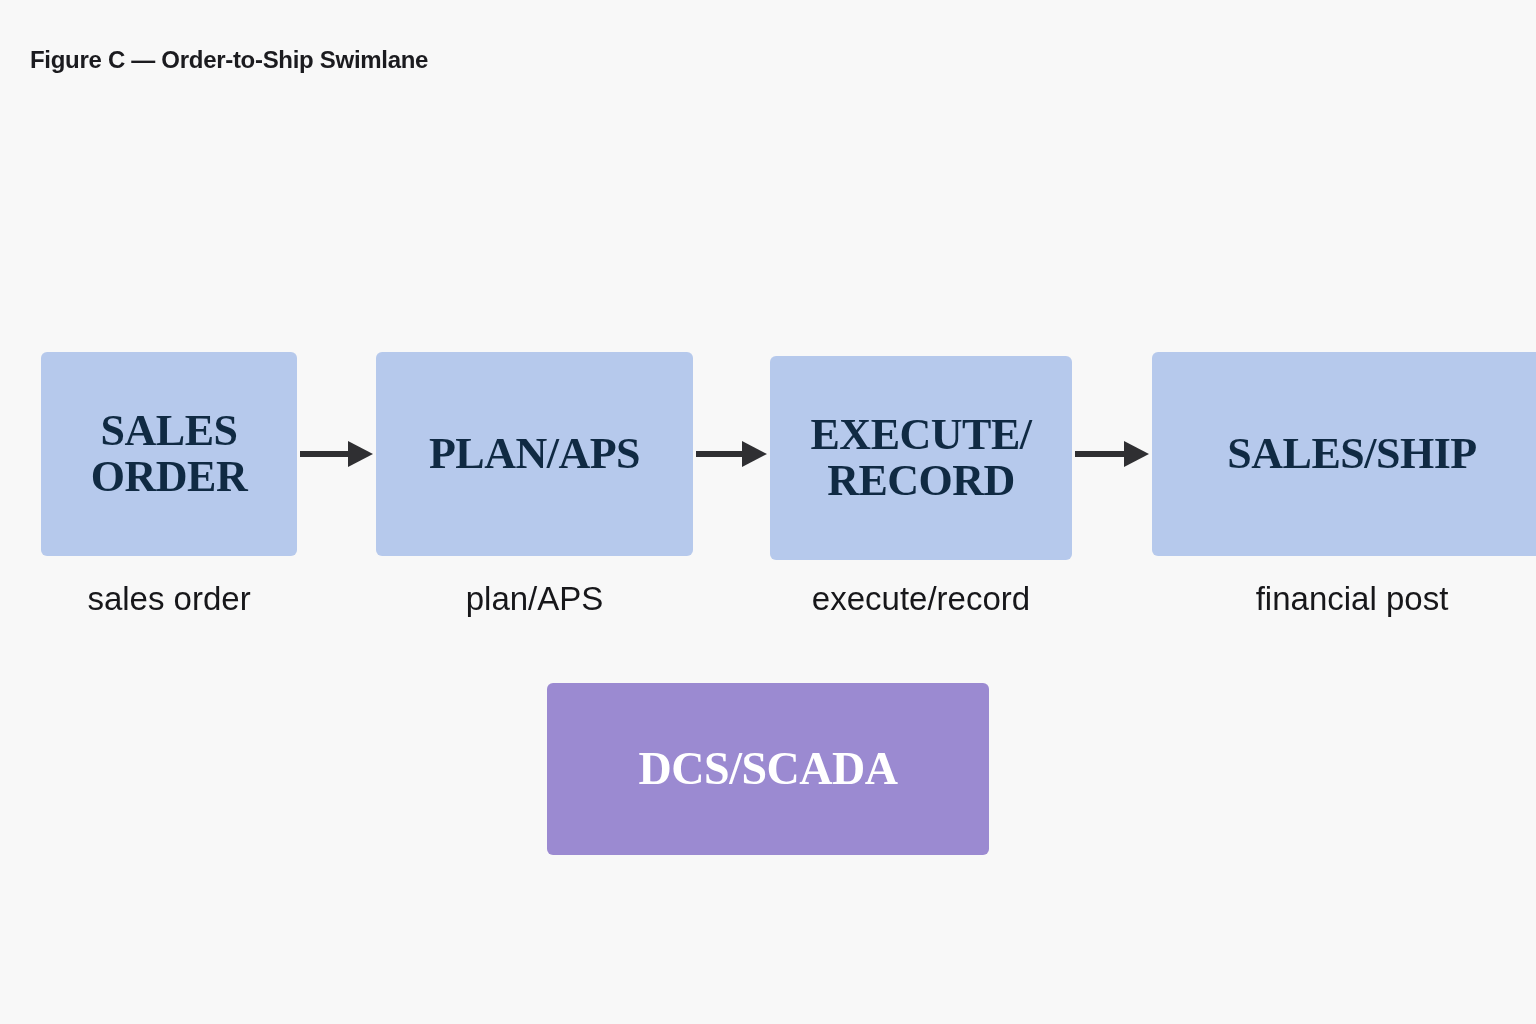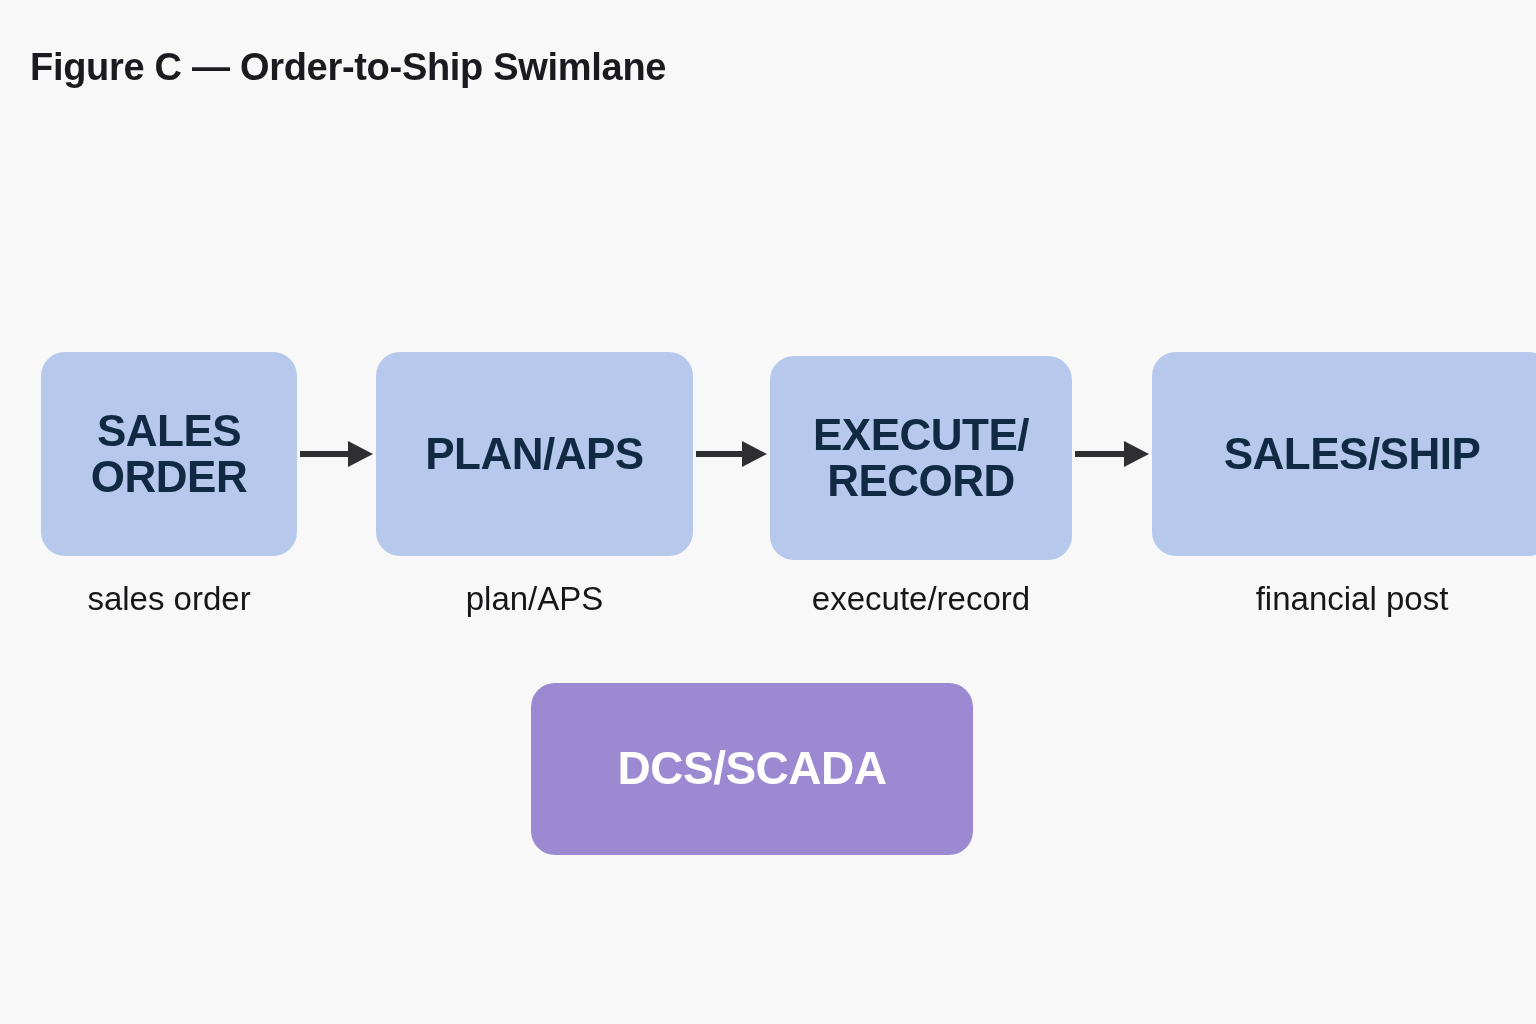--- a/index.html
+++ b/index.html
@@ -17,34 +17,35 @@
   #canvas {
     position: relative;
     width: 1536px;
     height: 1024px;
     background: #f8f8f8;
   }
   .figure-title {
     position: absolute;
     left: 30px;
     top: 46px;
-    font-size: 38px;
+    font-size: 24px;
     font-weight: bold;
     color: #1b1b1f;
     letter-spacing: -0.3px;
     white-space: nowrap;
   }
   .stage {
     position: absolute;
-    border-radius: 24px;
+    border-radius: 6px;
     display: flex;
     align-items: center;
     justify-content: center;
     text-align: center;
     box-sizing: border-box;
+    font-family: Liberation Serif, serif;
   }
   .stage-blue {
     background: #b6c9ec;
     color: #102a43;
   }
   .stage-purple {
     background: #9b8ad1;
     color: #ffffff;
   }
   .stage-label {
@@ -57,21 +58,21 @@
   }
   .stage-label-purple {
     font-size: 46px;
     font-weight: bold;
     letter-spacing: -0.5px;
   }
   #box-1 { left: 41px;   top: 352px; width: 256px; height: 204px; }
   #box-2 { left: 376px;  top: 352px; width: 317px; height: 204px; }
   #box-3 { left: 770px;  top: 356px; width: 302px; height: 204px; }
   #box-4 { left: 1152px; top: 352px; width: 400px; height: 204px; }
-  #box-dcs { left: 531px; top: 683px; width: 442px; height: 172px; justify-content: center; }
+  #box-dcs { left: 547px; top: 683px; width: 442px; height: 172px; justify-content: center; }
 
   .connector {
     position: absolute;
     height: 40px;
     top: 434px;
   }
   #arrow-1 { left: 300px; width: 73px; }
   #arrow-2 { left: 696px; width: 71px; }
   #arrow-3 { left: 1075px; width: 74px; }
 

